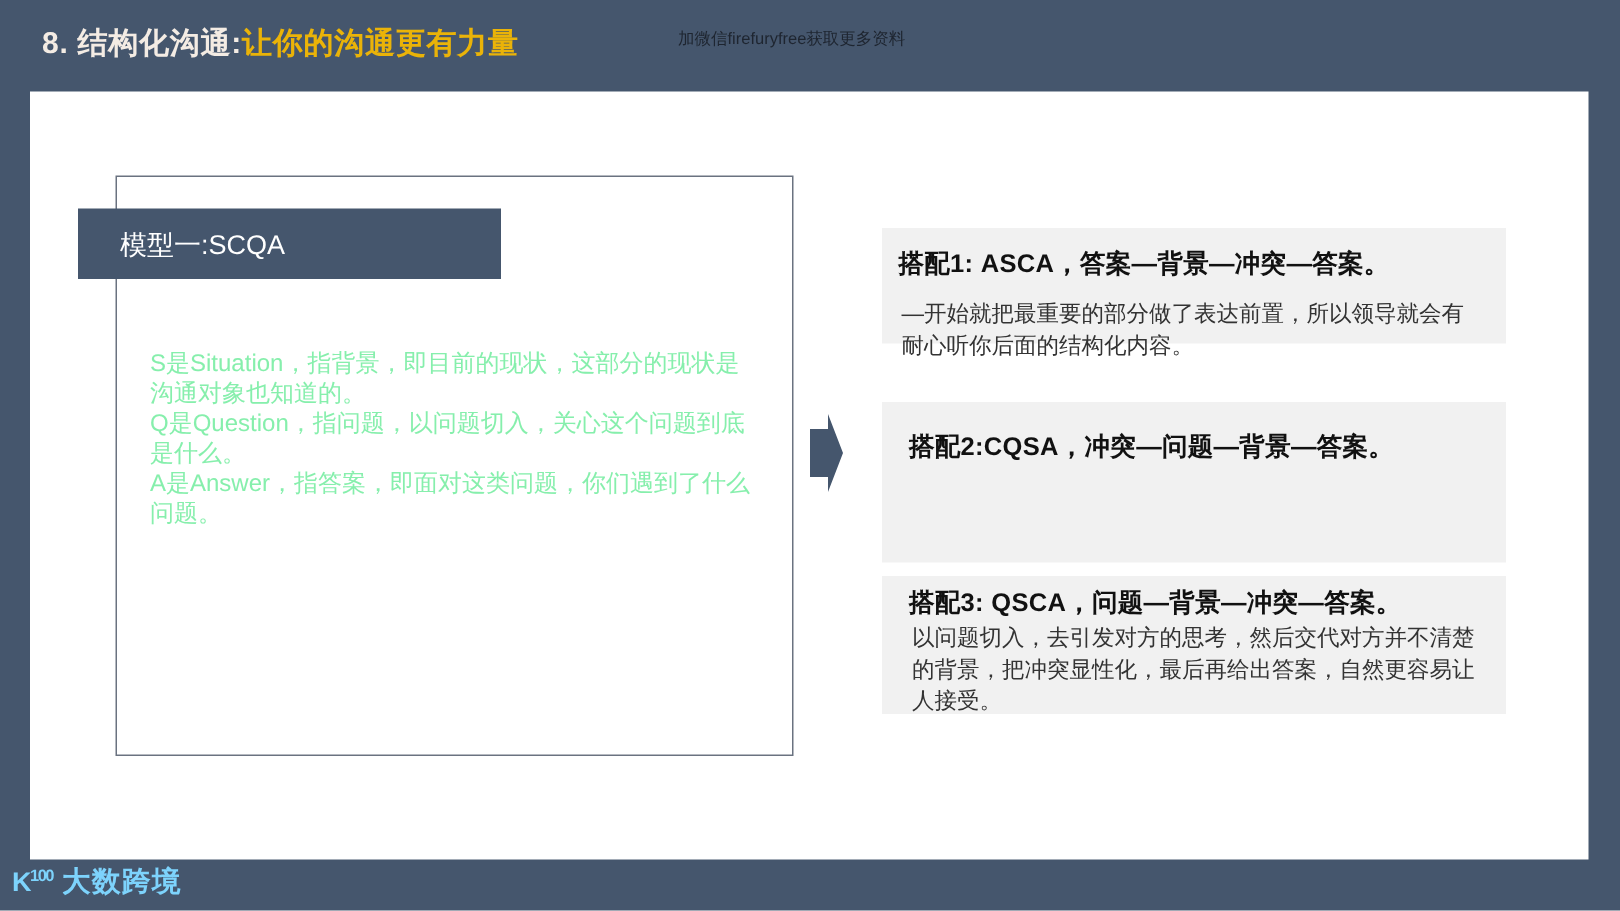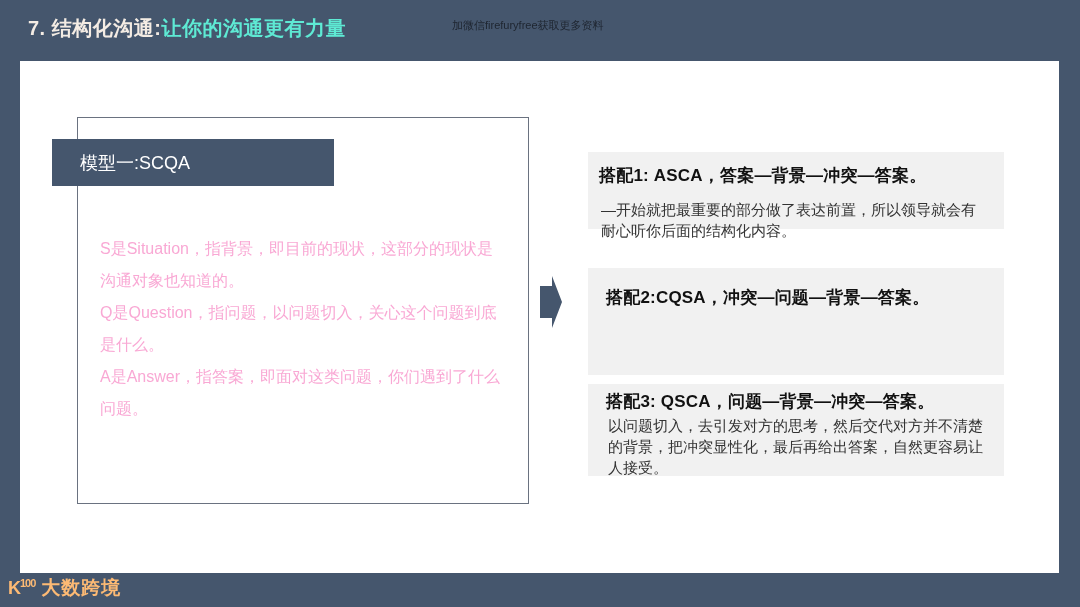--- a/index.html
+++ b/index.html
@@ -6,41 +6,41 @@
   body {
     width:1080px; height:607px; overflow:hidden; position:relative;
     background:#45566d;
     font-family:"Liberation Sans","DejaVu Sans",sans-serif;
   }
   .slide-title {
     position:absolute; left:28px; top:15px;
     font-size:20px; font-weight:bold; color:#f4ece4; letter-spacing:0.5px;
     white-space:nowrap;
   }
-  .slide-title .accent { color:#5eead4; }
+  .slide-title .accent { color:#eab308; }
   .watermark-top {
     position:absolute; left:452px; top:18px;
     font-size:11px; color:#1e2530; white-space:nowrap;
   }
   .panel {
     position:absolute; left:20px; top:61px; width:1039px; height:512px;
     background:#ffffff;
   }
   .model-box {
     position:absolute; left:77px; top:117px; width:452px; height:387px;
     border:1.5px solid #6a7280; background:#fff; box-sizing:border-box;
   }
   .model-label {
     position:absolute; left:52px; top:139px; width:282px; height:47px;
     background:#45566d; color:#fff; font-size:18px;
     display:flex; align-items:center; padding-left:28px; box-sizing:border-box;
   }
   .model-desc {
     position:absolute; left:100px; top:233px; width:402px;
-    font-size:16px; line-height:32px; color:#f9a8d4;
+    font-size:16px; line-height:20px; color:#86efac;
   }
   .model-desc p { margin:0; }
   .arrow {
     position:absolute; left:540px; top:276px; width:0; height:0;
   }
   .arrow svg { display:block; }
   .card {
     position:absolute; left:588px; width:416px;
     background:#f1f1f1; box-sizing:border-box; padding:12px 18px 0 18px;
   }
@@ -52,30 +52,30 @@
     font-size:15px; line-height:21px; color:#333; padding-left:2px;
   }
   .c1 { top:152px; height:77px;padding-left:11px; }
   .c1 .card-title { margin-bottom:12px; }
   .c2 { top:268px; height:107px; padding-top:18px; }
   .c2 .card-title { margin-bottom:2px; }
   .c3 { top:384px; height:92px; padding-top:6px; }
   .c3 .card-title { margin-bottom:2px; }
   .logo {
     position:absolute; left:8px; top:574px; height:28px;
-    display:flex; align-items:center; gap:6px; color:#fdba74;
+    display:flex; align-items:center; gap:6px; color:#7dd3fc;
   }
   .logo-mark { font-size:18px; font-weight:bold; letter-spacing:-1px; }
   .logo-mark sup { font-size:11px; }
   .logo-text { font-size:19px; font-weight:bold; letter-spacing:1px; }
 </style>
 </head>
 <body>
 
-<div class="slide-title"><span>7. 结构化沟通:</span><span class="accent">让你的沟通更有力量</span></div>
+<div class="slide-title"><span>8. 结构化沟通:</span><span class="accent">让你的沟通更有力量</span></div>
 <div class="watermark-top">加微信firefuryfree获取更多资料</div>
 
 <div class="panel"></div>
 
 <div class="model-box"></div>
 <div class="model-label">
     <span>模型一:SCQA</span>
   </div>
 
 <div class="model-desc">

